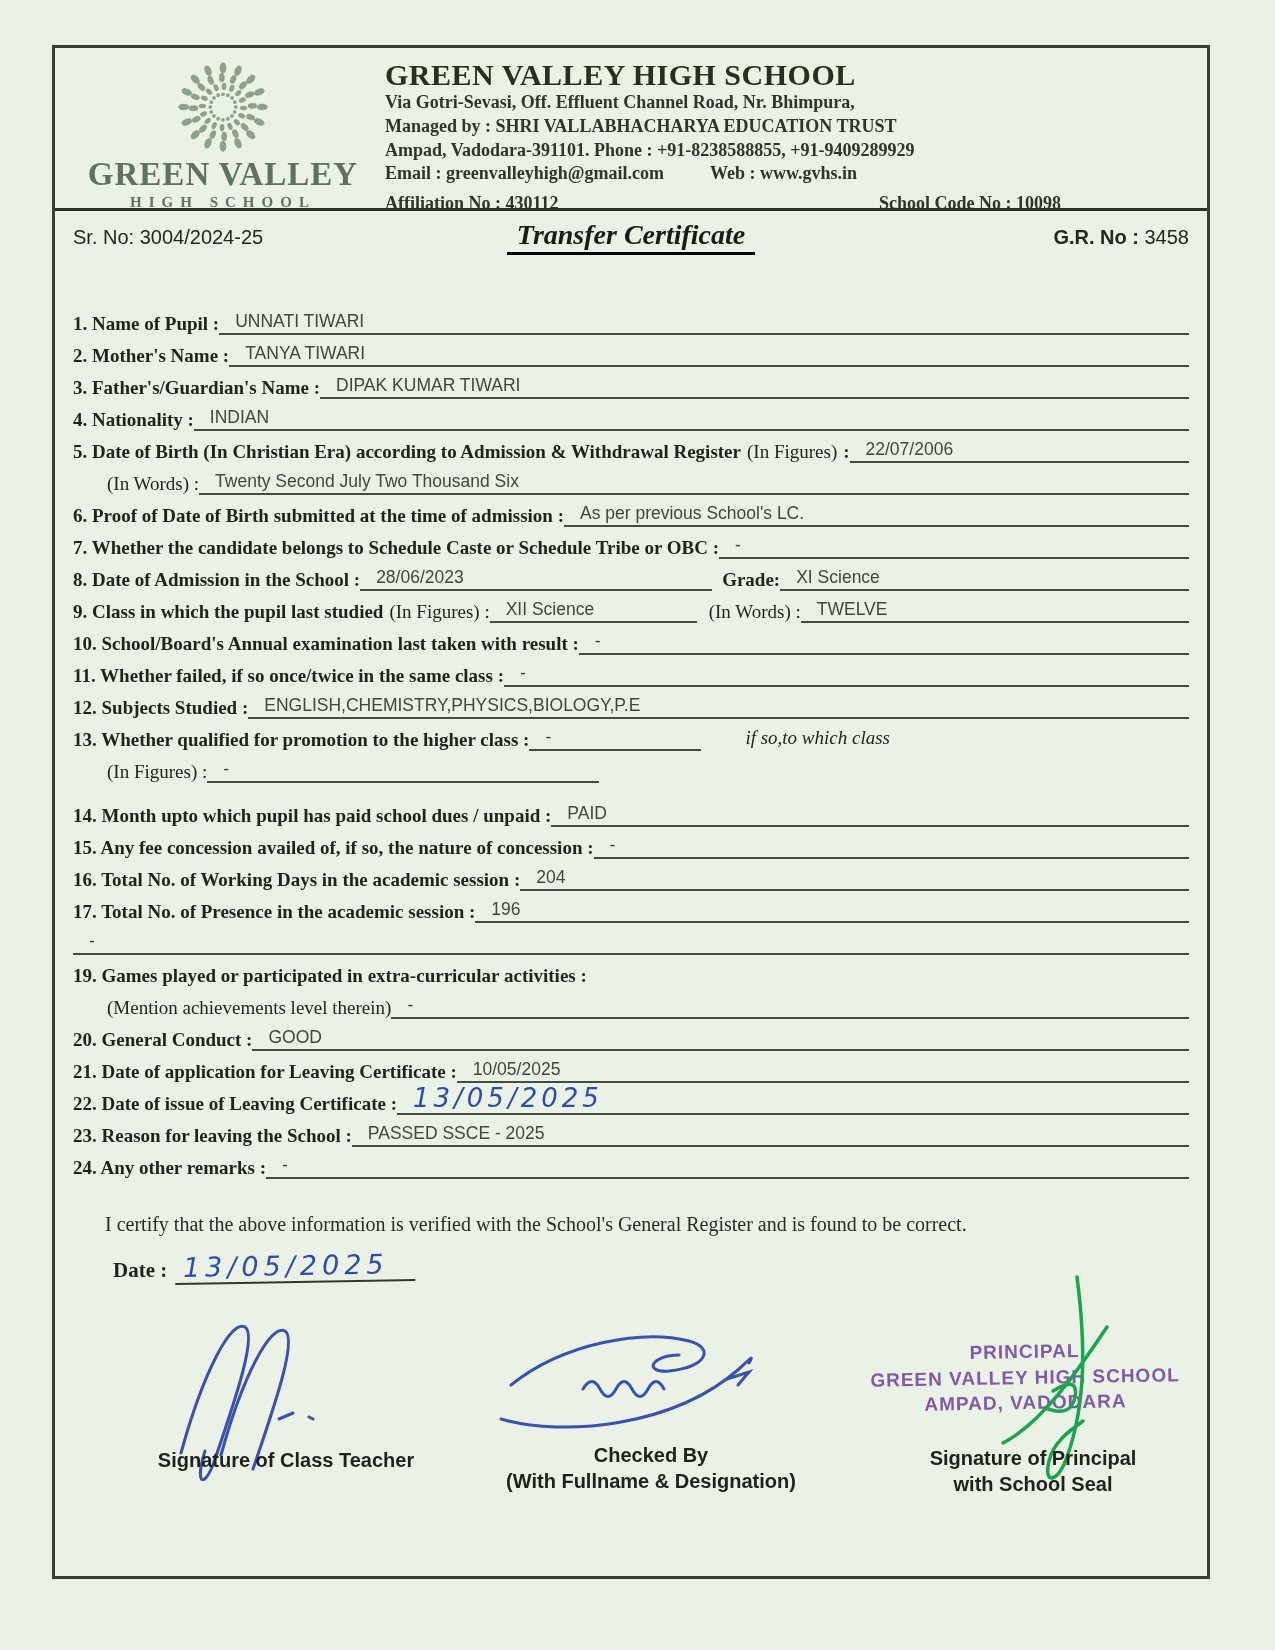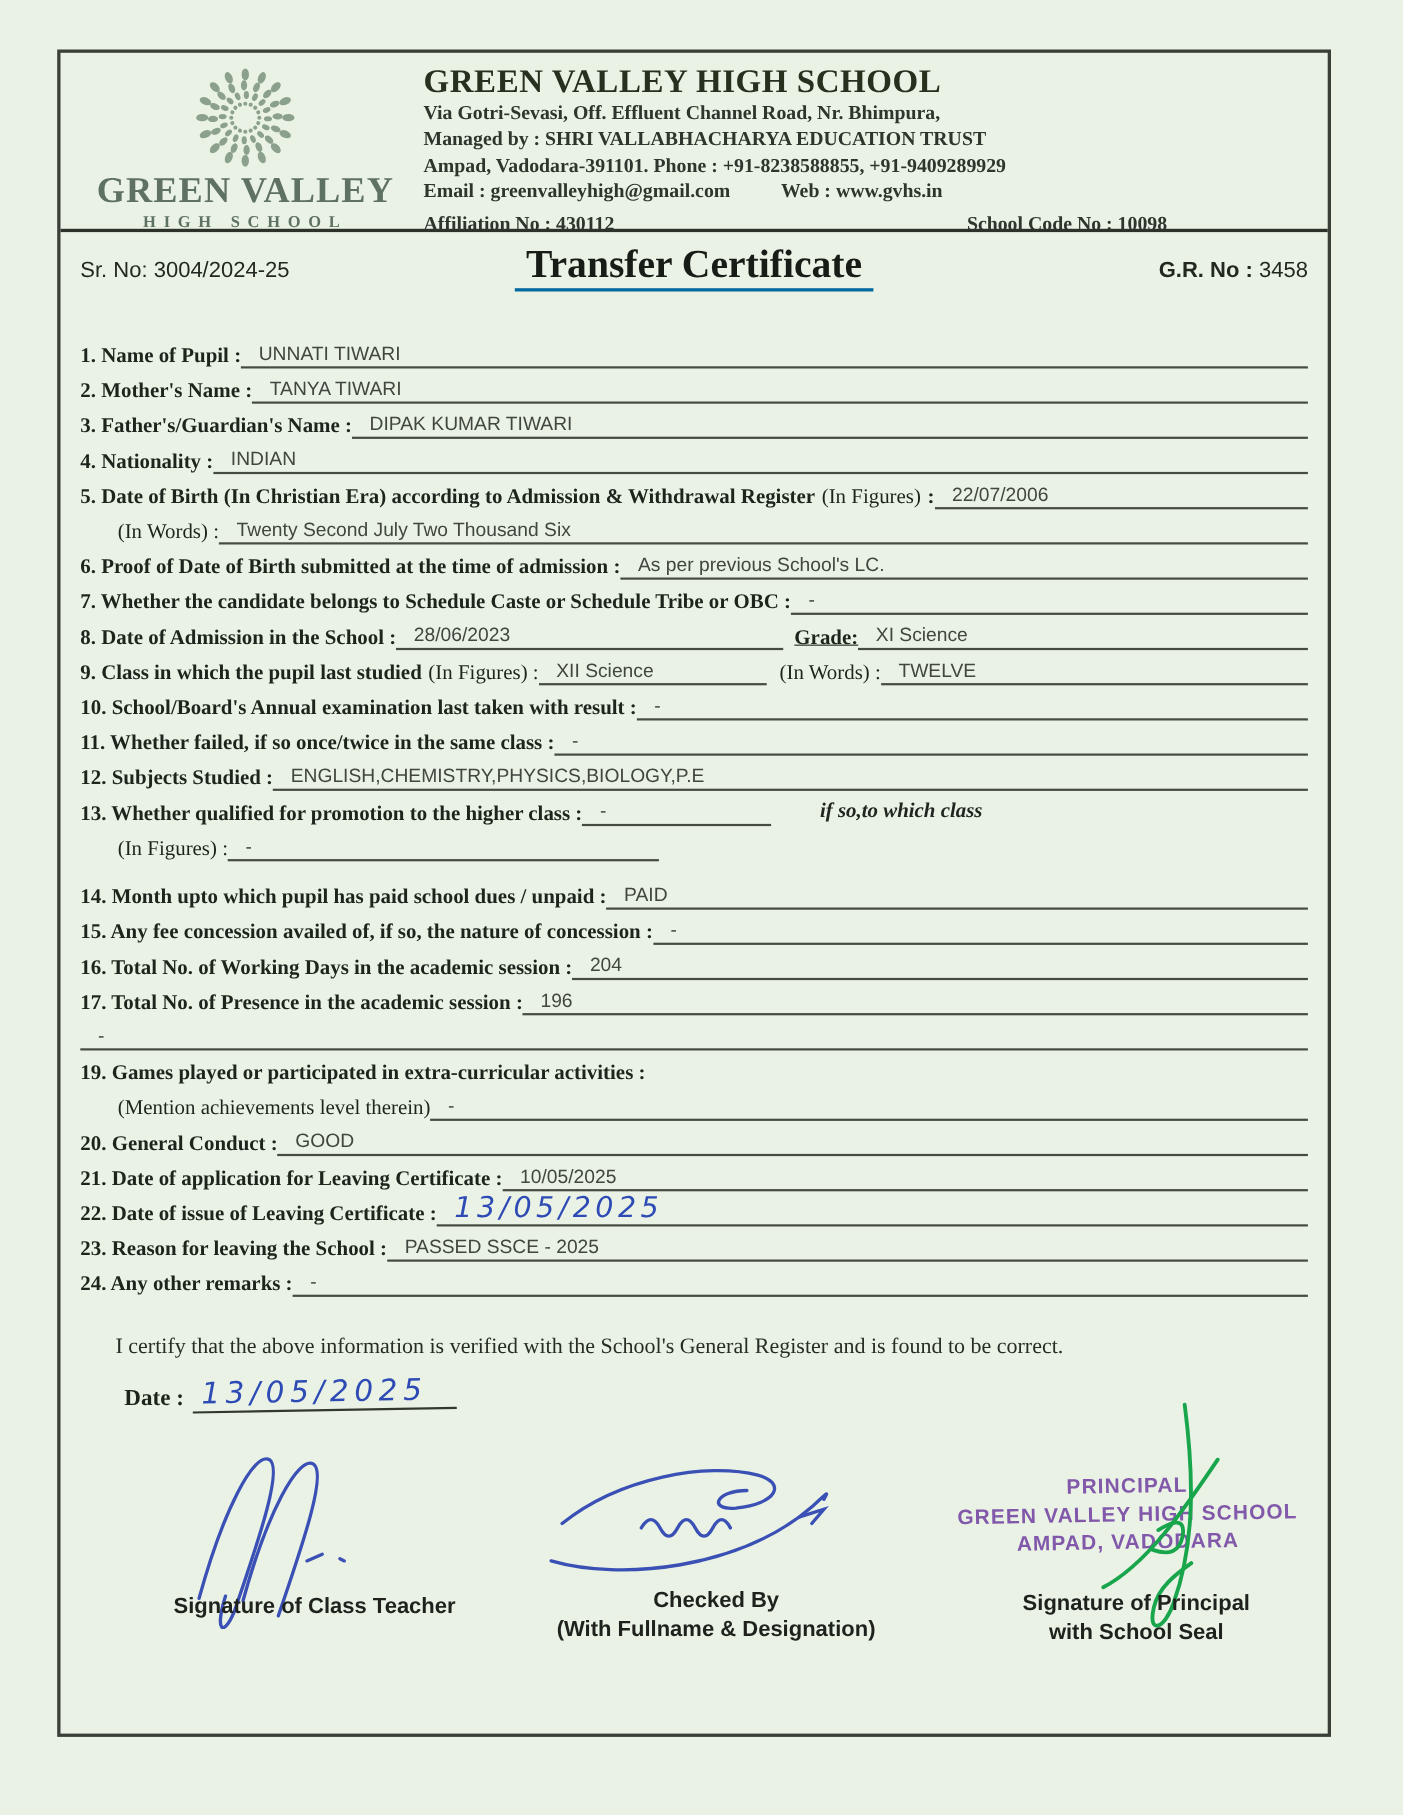--- a/index.html
+++ b/index.html
@@ -23,41 +23,41 @@
   .info-col{flex:1;padding-left:12px;color:#2b332a;}
   .school-name{font-weight:bold;font-size:30px;letter-spacing:.5px;color:#27301f;line-height:1.1;}
   .info-line{font-weight:bold;font-size:18px;line-height:1.32;color:#2e352c;}
   .web-gap{margin-left:46px;}
   .aff-row{display:flex;justify-content:space-between;padding-right:128px;margin-top:6px;}
   .hdr-sep{border-top:3px solid #2c312a;margin:0 -18px;}
   
   .title-bar{display:flex;align-items:baseline;height:44px;padding-top:8px;box-sizing:border-box;}
   .sr-cell{flex:1;font-family:"Liberation Sans",sans-serif;font-size:20px;color:#22271f;}
   .sr-cell b{font-weight:normal;}
-  .doc-title{flex:0 0 auto;font-weight:bold;font-size:36px;color:#181c16;
-    border-bottom:3px solid #0369a1;padding:0 10px 1px;}
+  .doc-title{flex:0 0 auto;font-weight:bold;font-size:28px;color:#181c16;
+    border-bottom:3px solid #000000;padding:0 10px 1px;font-style:italic;}
   .gr-cell{flex:1;text-align:right;font-family:"Liberation Sans",sans-serif;font-size:20px;color:#22271f;}
   
   .rows{margin-top:48px;}
   .row{display:flex;align-items:flex-end;min-height:32px;box-sizing:border-box;}
   .lab{font-weight:bold;font-size:19px;color:#1d241c;white-space:nowrap;line-height:1.15;}
   .lab .mid{font-weight:normal;margin-left:6px;}
   .lab .post{margin-left:6px;}
   .sub-lab{font-weight:normal;padding-left:34px;}
   .val{
     flex:1;border-bottom:2px solid #464b42;
     font-family:"Liberation Sans","DejaVu Sans",sans-serif;
     font-size:17.5px;color:#41463f;padding:0 6px 2px 16px;white-space:nowrap;line-height:1.1;
   }
   .val.fx330{flex:0 0 330px;}
   .val.fx185{flex:0 0 185px;}
   .val.fx150{flex:0 0 150px;}
   .val.fx370{flex:0 0 370px;}
   .spacer{flex:1;}
-  .note{font-weight:bold;font-style:italic;font-size:19px;color:#20261f;margin-left:44px;padding-bottom:2px;white-space:nowrap;}
+  .note{font-weight:normal;font-style:italic;font-size:19px;color:#20261f;margin-left:44px;padding-bottom:2px;white-space:nowrap;}
   .gap-top{margin-top:12px;}
   .hand{
     font-family:"DejaVu Sans",sans-serif;font-style:italic;
     font-size:26px;color:#2e4bb5;letter-spacing:4px;padding-bottom:0;
   }
   
   .certify{margin-top:34px;padding-left:32px;font-size:20px;color:#272d25;}
   .date-row{margin-top:14px;padding-left:40px;display:flex;align-items:flex-end;}
   .date-lab{font-weight:bold;font-size:21px;color:#1d241c;}
   .date-hand{
@@ -181,21 +181,21 @@
     </div>
 
     <div class="row">
       <span class="lab">7. Whether the candidate belongs to Schedule Caste or Schedule Tribe or OBC :</span>
       <span class="val">-</span>
     </div>
 
     <div class="row">
       <span class="lab">8. Date of Admission in the School :</span>
       <span class="val fx330">28/06/2023</span>
-      <span class="lab" style="margin-left:10px;text-decoration:underline;">Grade:</span>
+      <span class="lab" style="margin-left:10px;">Grade:</span>
       <span class="val">XI Science</span>
     </div>
 
     <div class="row">
       <span class="lab">
         <span>9. Class in which the pupil last studied</span><span class="mid">(In Figures) :</span>
       </span>
       <span class="val fx185">XII Science</span>
       <span class="lab" style="margin-left:12px;font-weight:normal;">(In Words) :</span>
       <span class="val">TWELVE</span>

